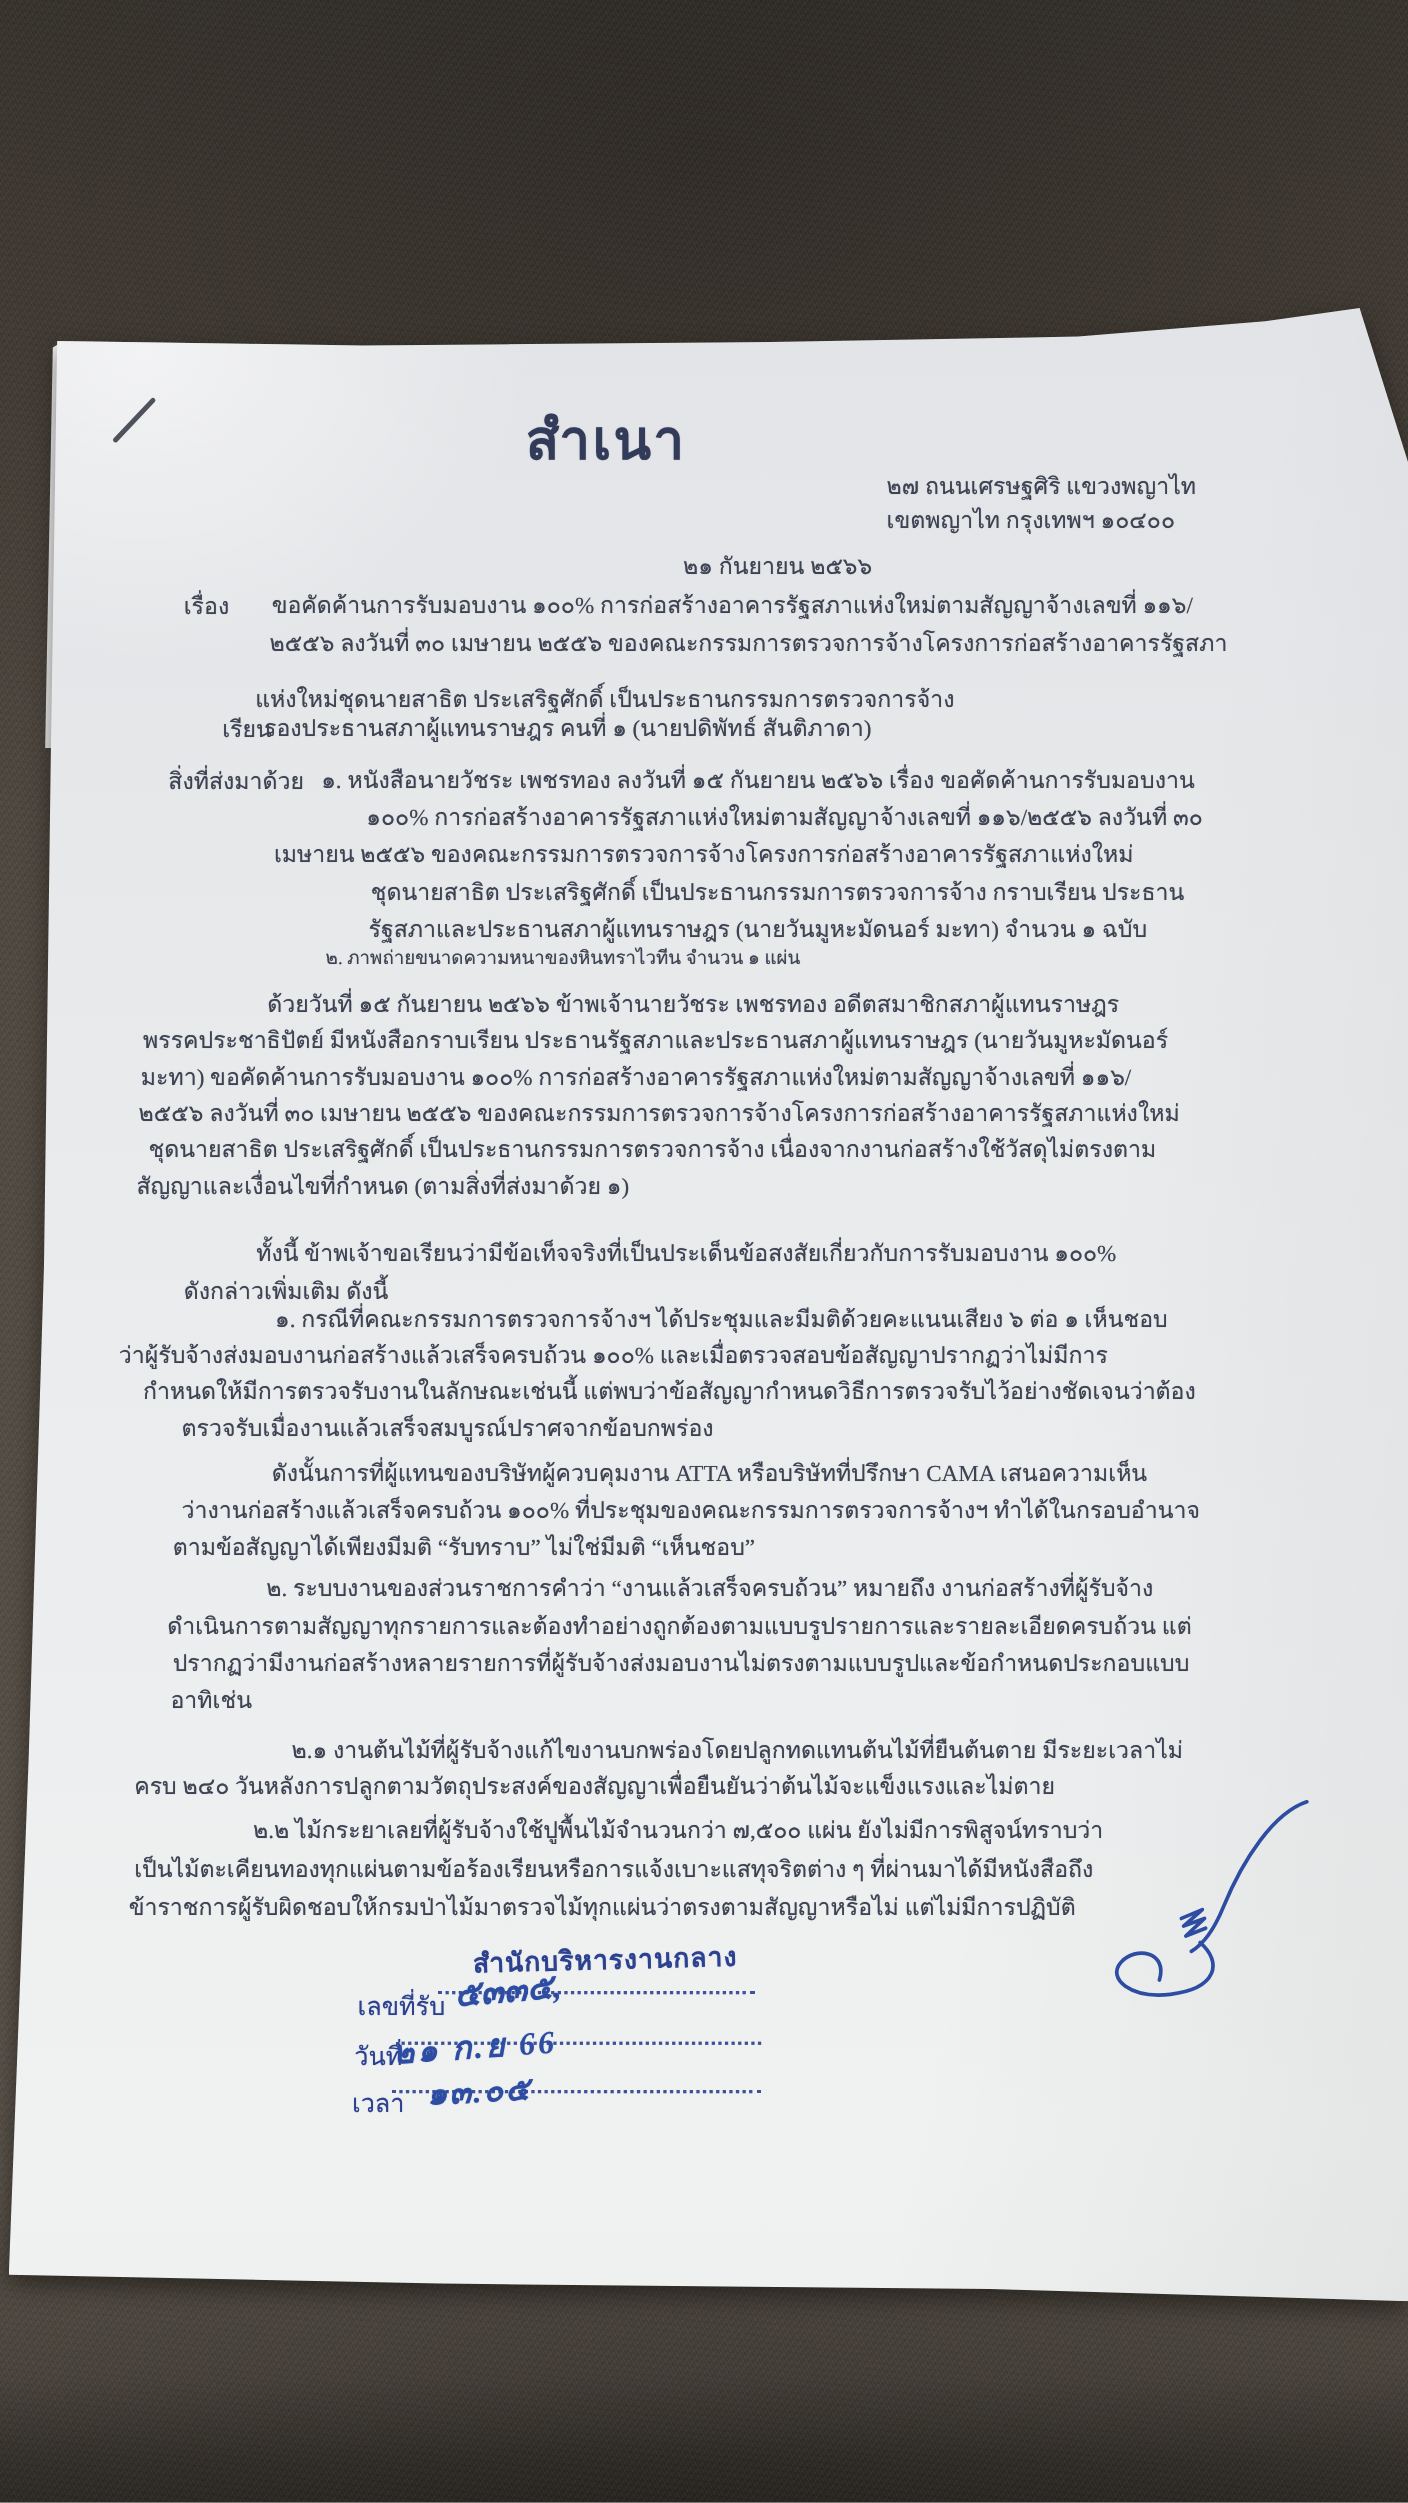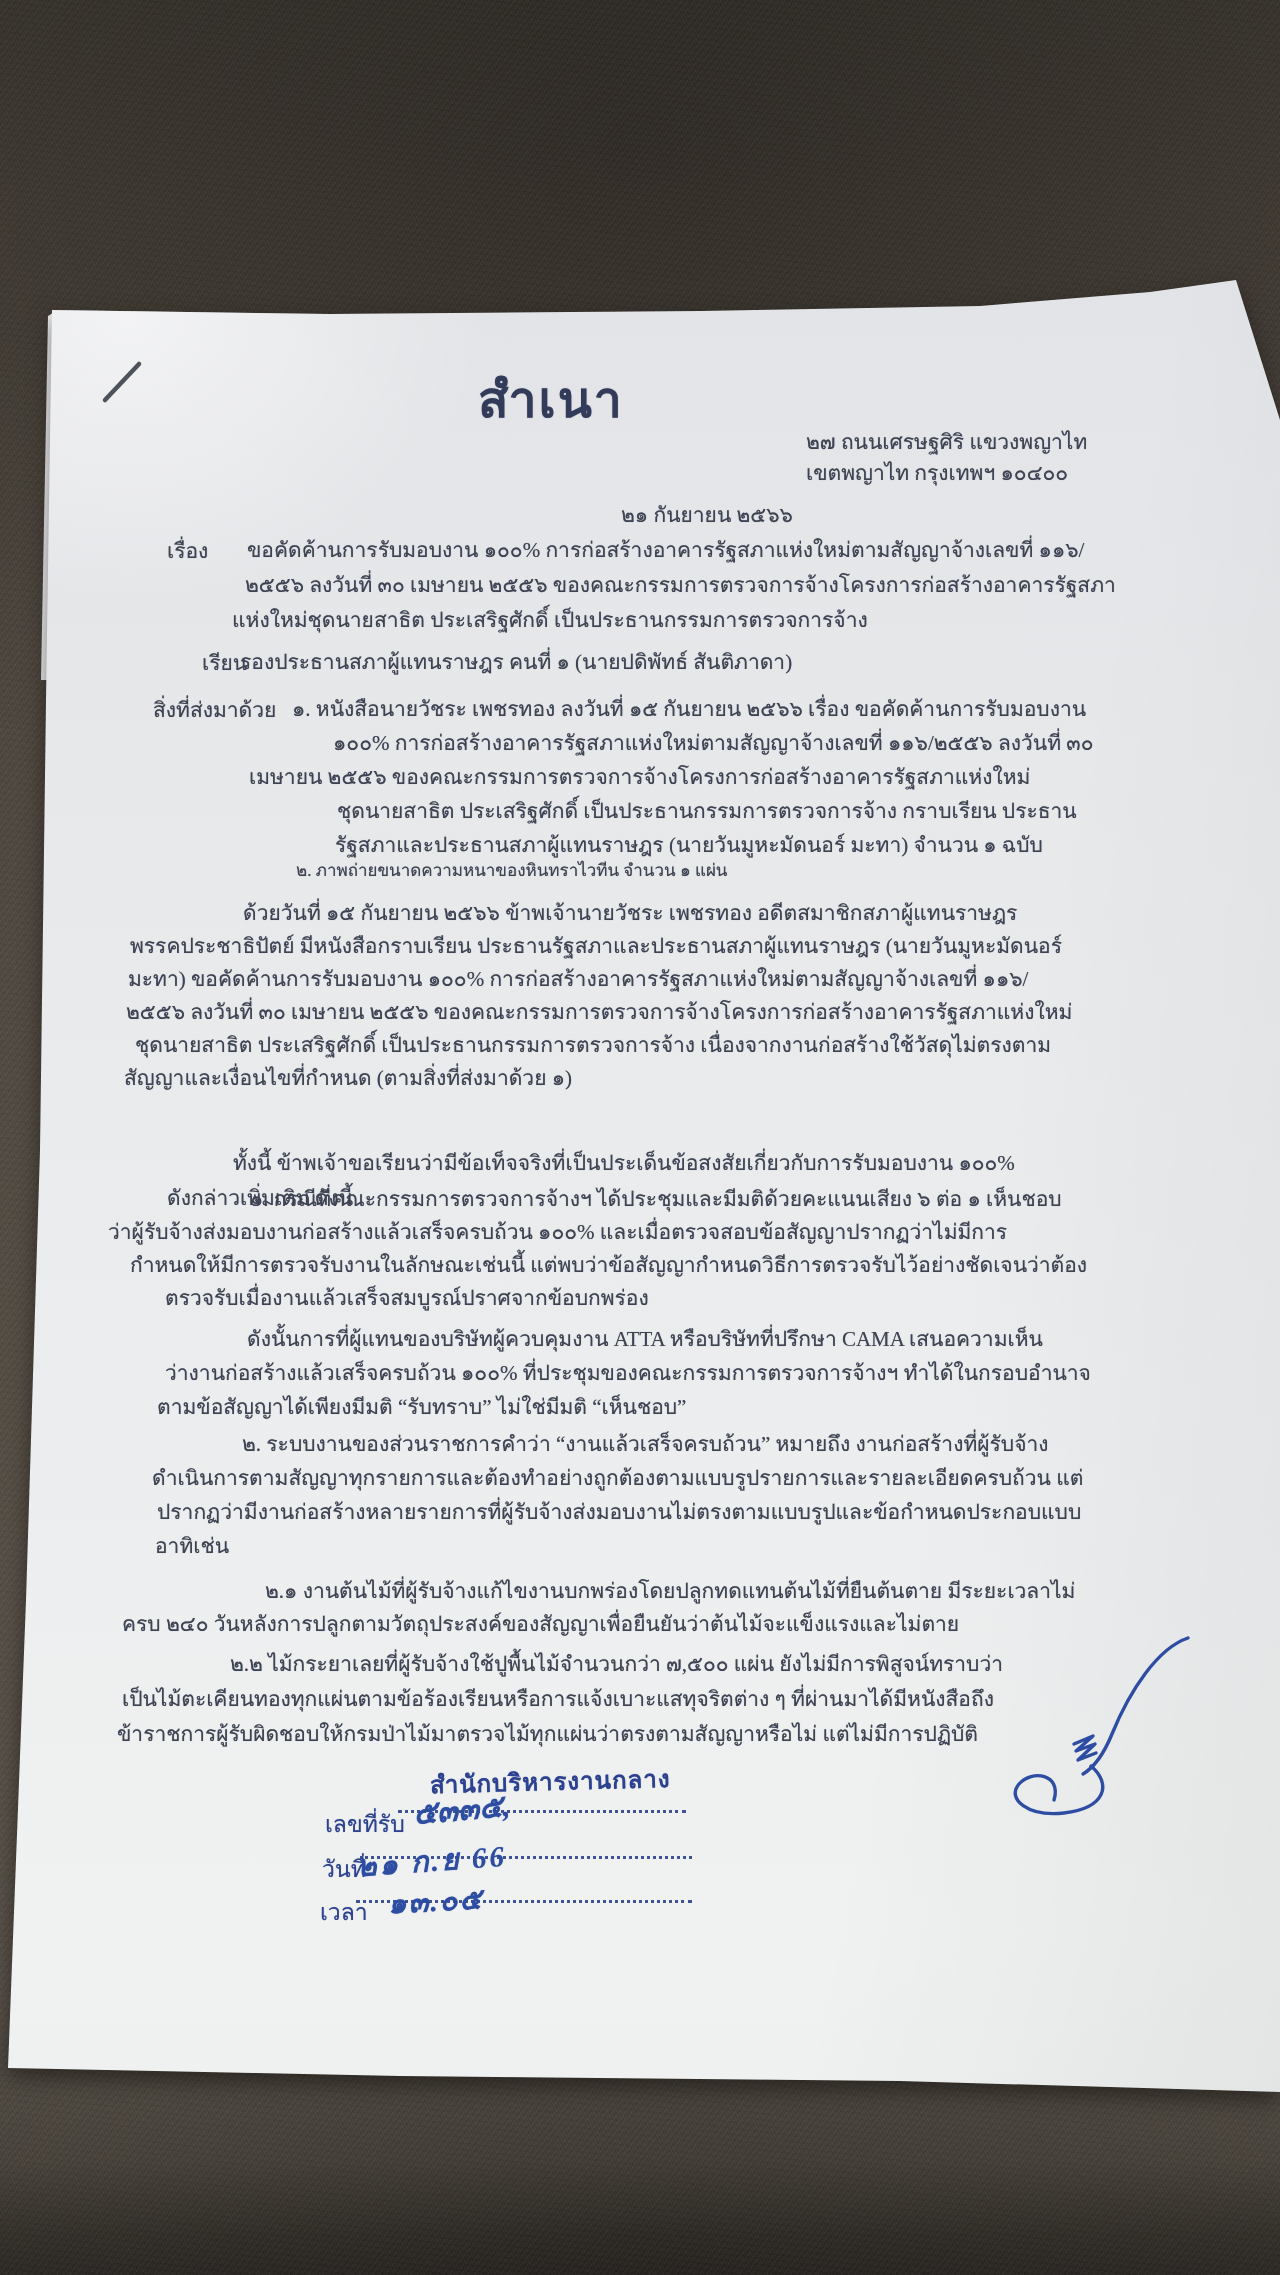--- a/index.html
+++ b/index.html
@@ -29,38 +29,38 @@
   .ln,.lbl,.line1{white-space:nowrap;}
   .abs{position:absolute;}
   .title{left:478px;top:360px;font-size:50px;font-weight:700;color:#333b5a;letter-spacing:2px;text-shadow:0 0 1px rgba(51,59,90,.5);}
   .addr{left:806px;top:427px;font-size:20px;line-height:31px;}
   .date{left:621px;top:498px;font-size:21px;}
   .block{font-size:21px;}
   .lbl-subject{left:167px;top:534px;font-size:21px;}
   .subject{left:130px;top:533px;line-height:35px;}
   .subject .ln:nth-child(1){margin-left:117px;}
   .subject .ln:nth-child(2){margin-left:115px;}
-  .subject .ln:nth-child(3){margin-left:102px;}
+  .subject .ln:nth-child(3){margin-left:102px;margin-top:16px;}
   .lbl-salute{left:202px;top:646px;font-size:21px;}
   .salute{left:240px;top:645px;font-size:21px;}
   .lbl-attach{left:153px;top:693px;font-size:21px;}
   .attach1{left:130px;top:692px;line-height:34px;}
   .attach1 .ln:nth-child(1){margin-left:162px;}
   .attach1 .ln:nth-child(2){margin-left:203px;}
   .attach1 .ln:nth-child(3){margin-left:119px;}
   .attach1 .ln:nth-child(4){margin-left:207px;}
   .attach1 .ln:nth-child(5){margin-left:205px;}
   .attach2{left:296px;top:856px;font-size:17px;}
   .p1{left:130px;top:897px;line-height:33px;}
   .p1 .ln:nth-child(1){margin-left:113px;}
   .p1 .ln:nth-child(3){margin-left:-2px;}
   .p1 .ln:nth-child(4){margin-left:-4px;}
   .p1 .ln:nth-child(5){margin-left:5px;}
   .p1 .ln:nth-child(6){margin-left:-6px;}
-  .p2{left:130px;top:1146px;line-height:35px;}
+  .p2{left:130px;top:1122px;line-height:35px;}
   .p2 .ln:nth-child(1){margin-left:103px;}
   .p2 .ln:nth-child(2){margin-left:37px;}
   .p3{left:130px;top:1183px;line-height:33px;}
   .p3 .ln:nth-child(1){margin-left:120px;}
   .p3 .ln:nth-child(2){margin-left:-22px;}
   .p3 .ln:nth-child(4){margin-left:35px;}
   .p4{left:130px;top:1322px;line-height:34px;}
   .p4 .ln:nth-child(1){margin-left:117px;}
   .p4 .ln:nth-child(2){margin-left:35px;}
   .p4 .ln:nth-child(3){margin-left:27px;}

